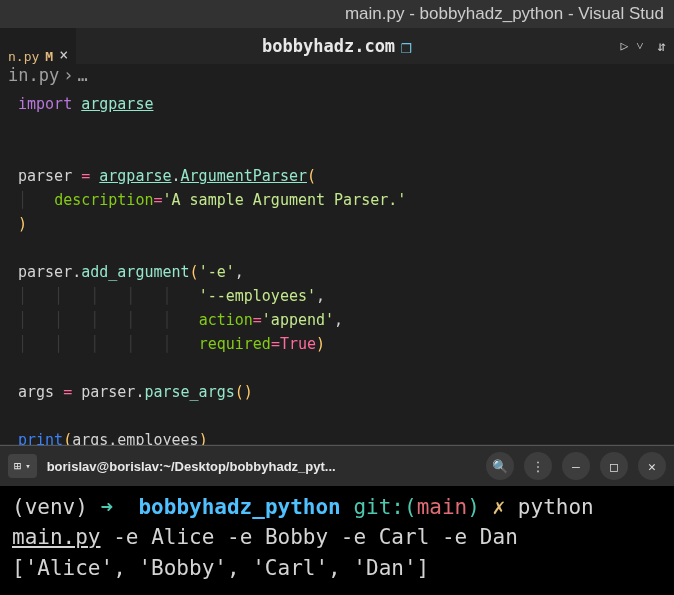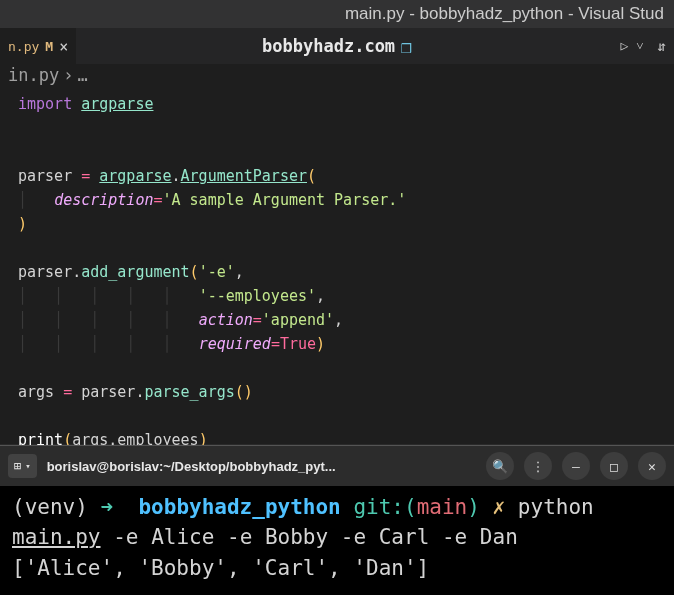--- a/index.html
+++ b/index.html
@@ -26,23 +26,23 @@
 .titlebar-text { position: absolute; right: 10px; }
 .tab-row {
   height: 36px;
   background: #252526;
   display: flex;
   align-items: center;
   position: relative;
 }
 .tab {
   display: flex;
-  align-items: center;
+  align-items: flex-end;
   height: 100%;
-  padding: 12px 8px;
+  padding: 0 8px;
   background: #1e1e1e;
   border-top: 1px solid transparent;
   gap: 6px;
   font-size: 13px;
 }
 .tab-filename { color: #e0b97d; }
 .tab-modified { color: #e0b97d; font-weight: bold; }
 .tab-close { color: #cccccc; font-size: 15px; cursor: pointer; }
 .site-label {
   position: absolute;
@@ -83,24 +83,24 @@
   height: 358px;
 }
 .line { white-space: pre; }
 .indent-guide { color: #3a3a3a; }
 .kw-import { color: #b877db; }
 .module { color: #95e6cb; text-decoration: underline; }
 .linked { text-decoration: underline; }
 .var { color: #d4d4d4; }
 .op { color: #ff6b9d; }
 .class { color: #95e6cb; }
-.param-italic { color: #f0abfc; font-style: italic; }
+.param-italic { color: #84cc16; }
 .string { color: #c3e88d; }
 .paren { color: #ffcb6b; }
-.builtin { color: #ffffff; }
+.builtin { color: #3b82f6; }
 .const { color: #ff6b9d; }
 .method-green { color: #95e6cb; }
 
 .terminal-panel {
   position: absolute;
   bottom: 0;
   left: 0;
   right: 0;
   height: 150px;
   background: #000;

